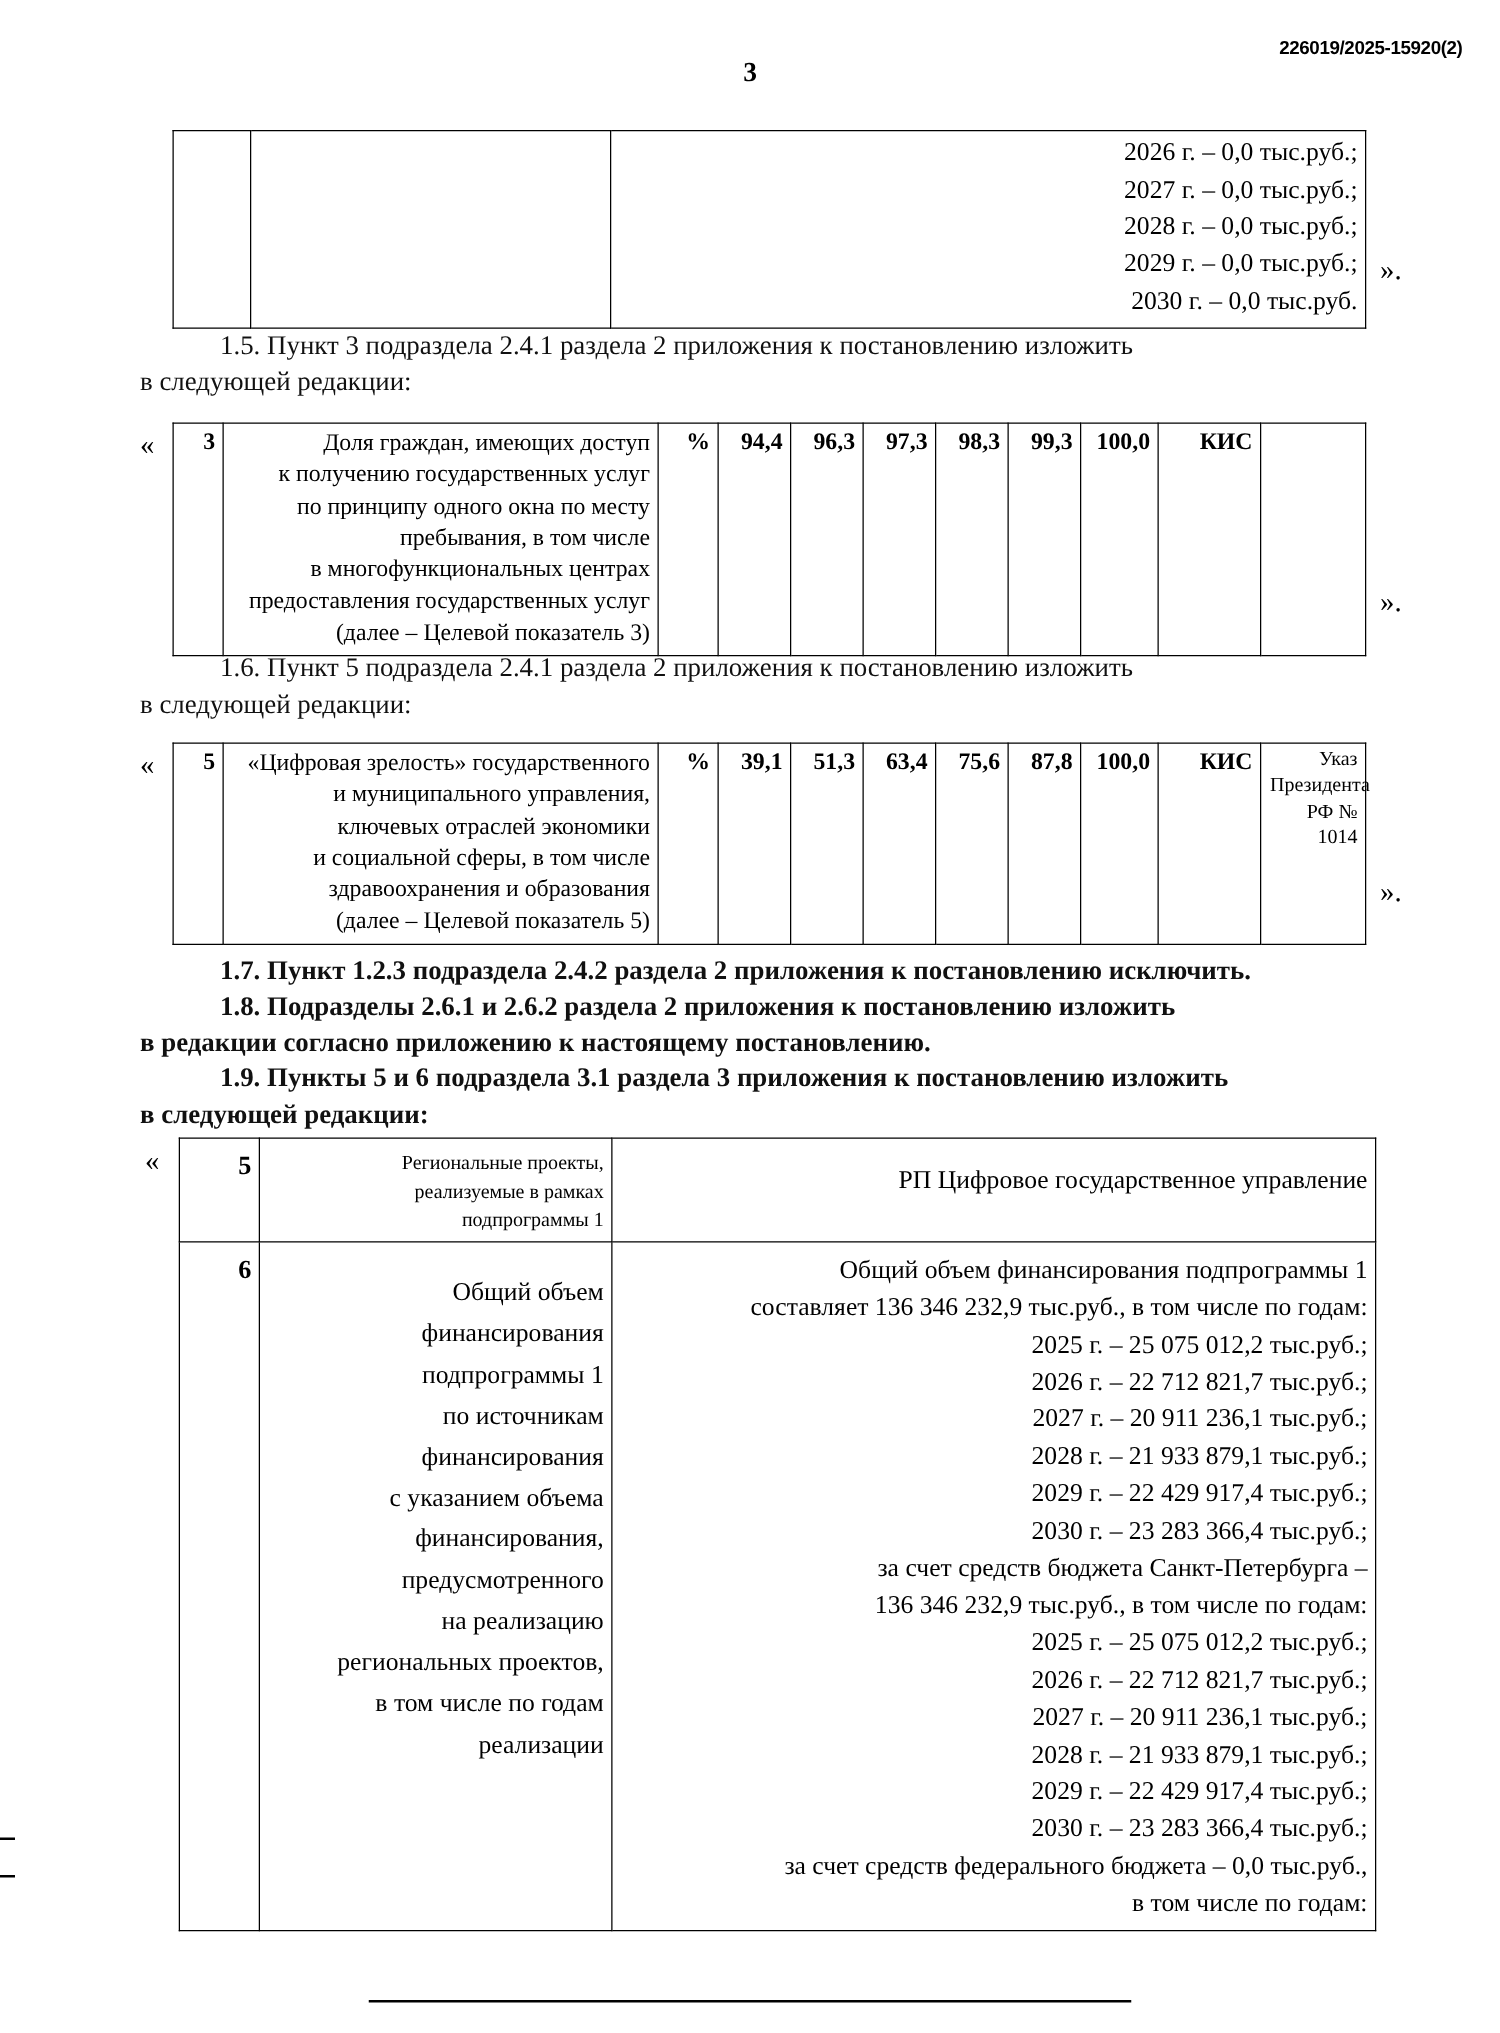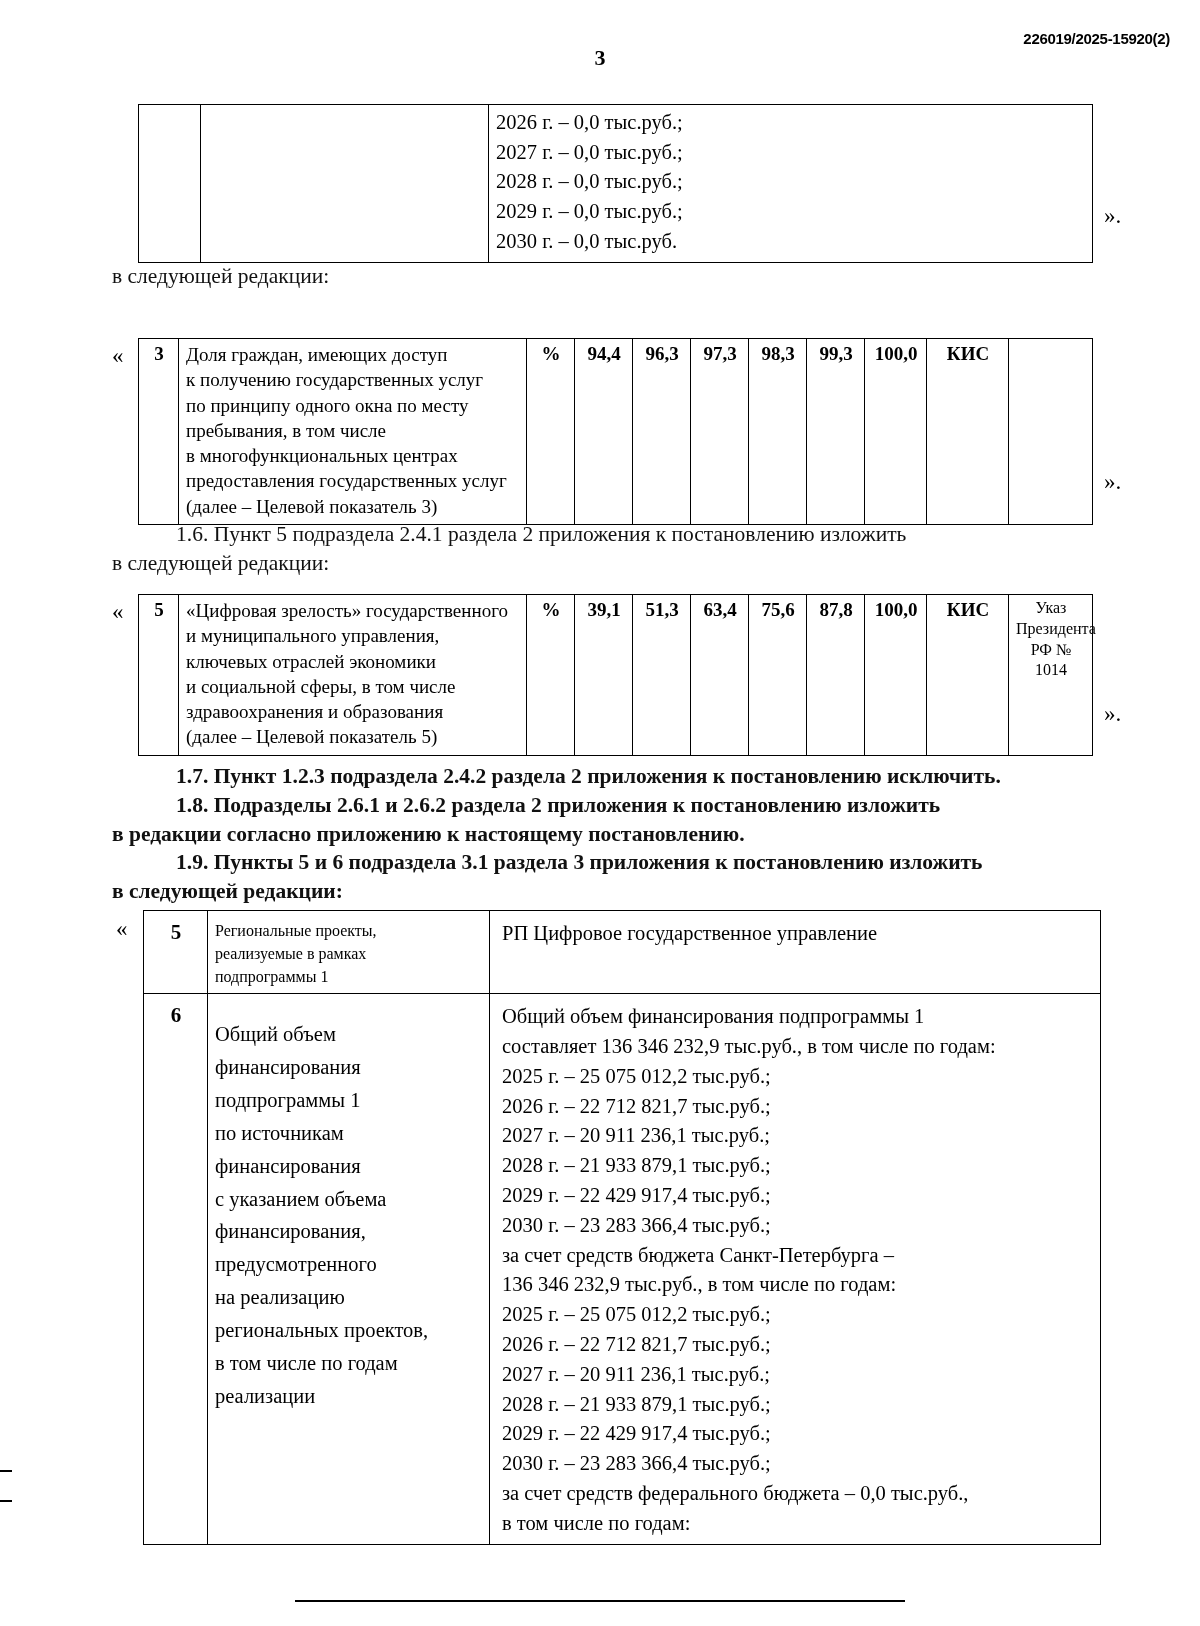--- a/index.html
+++ b/index.html
@@ -60,20 +60,21 @@
     border-collapse: collapse;
     table-layout: fixed;
     font-size: 19px;
     line-height: 1.3;
     background: #fff;
   }
   table.doc-table td {
     border: 1.6px solid #000;
     vertical-align: top;
     padding: 3px 6px 5px 7px;
+    text-align: right;
   }
   .c-num { text-align: center; font-weight: bold; }
   .c-center { text-align: center; }
 
   
   .quote-open {
     position: absolute;
     font-size: 23px;
     line-height: 1;
   }
@@ -147,20 +148,23 @@
               <div>2030 г. – 0,0 тыс.руб.</div>
             </div>
           </td>
         </tr>
       </tbody>
     </table>
   </div>
   <div class="quote-close" style="left:1104px; top:204px;">».</div>
 
   <div id="sec15">
+    <p class="para">
+      <span class="indent"></span><span>1.5. Пункт 3 подраздела 2.4.1 раздела 2 приложения к постановлению изложить</span>
+    </p>
     <p class="para">в следующей редакции:</p>
   </div>
 
   <div class="quote-open" style="left:112px; top:344px;">«</div>
   <div id="tbl-ind3-wrap">
     <table class="doc-table" id="tbl-ind3">
       <colgroup>
         <col style="width:40px">
         <col style="width:348px">
         <col style="width:48px">
@@ -284,21 +288,21 @@
       <tbody>
         <tr>
           <td class="c-num" style="font-size:21px;padding-top:8px">5</td>
           <td style="padding-top:8px">
             <div style="font-size:16px;line-height:1.44">
               <div>Региональные проекты,</div>
               <div>реализуемые в рамках</div>
               <div>подпрограммы 1</div>
             </div>
           </td>
-          <td style="padding-top:8px;padding-left:12px">
+          <td style="padding-top:19px;padding-left:12px">
             <div style="font-size:20.5px;line-height:1.44">
               <div>РП Цифровое государственное управление</div>
             </div>
           </td>
         </tr>
         <tr>
           <td class="c-num" style="font-size:21px;padding-top:8px">6</td>
           <td style="padding-top:24px">
             <div style="font-size:20.5px;line-height:1.605">
               <div>Общий объем</div>

